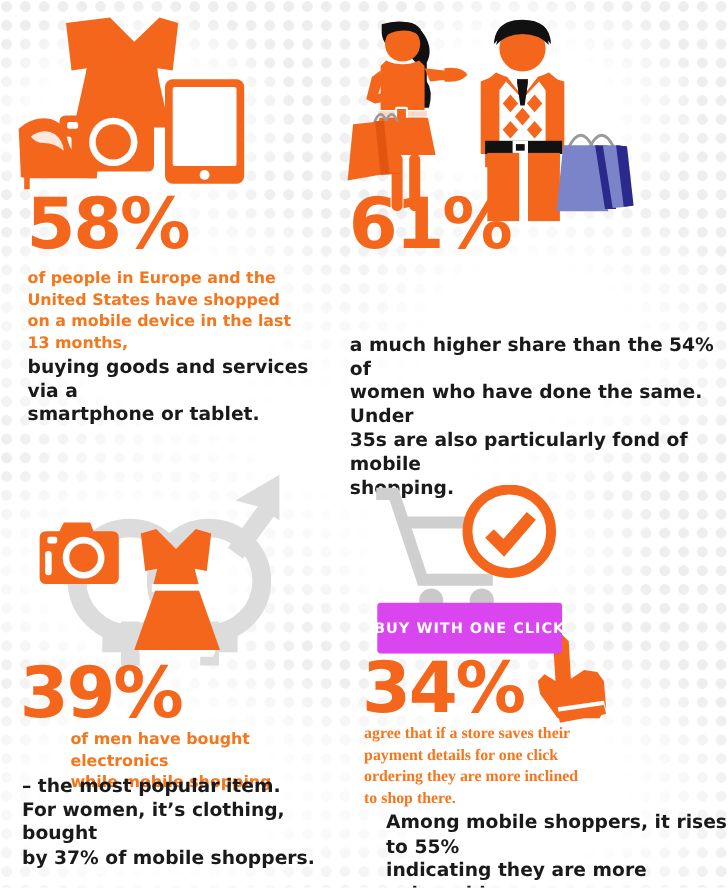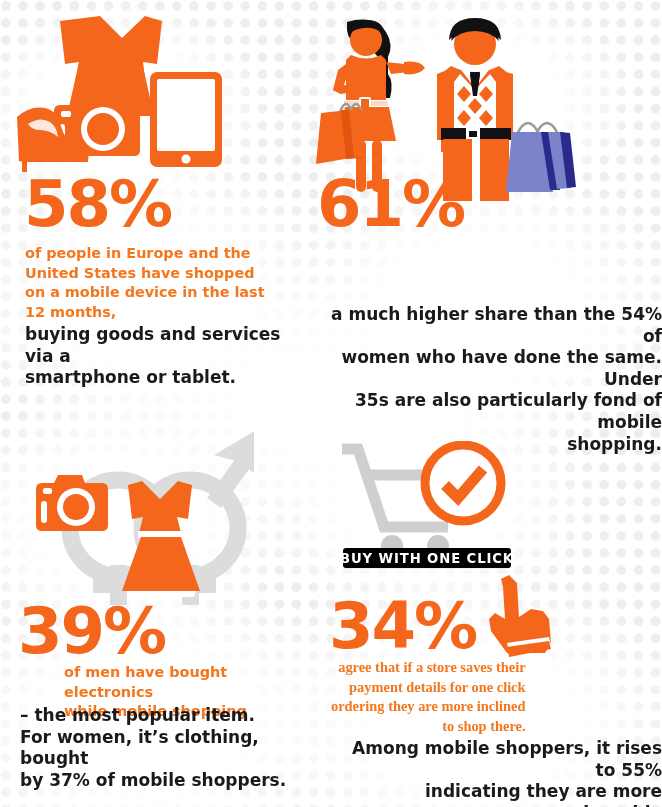--- a/index.html
+++ b/index.html
@@ -39,23 +39,23 @@
       radial-gradient(ellipse 230px 120px at 330px 400px, #fff 40%, rgba(255,255,255,0) 100%),
       radial-gradient(ellipse 180px 130px at 120px 520px, #fff 45%, rgba(255,255,255,0) 100%),
       radial-gradient(ellipse 180px 120px at 420px 500px, #fff 45%, rgba(255,255,255,0) 100%),
       radial-gradient(ellipse 220px 150px at 150px 720px, #fff 45%, rgba(255,255,255,0) 100%),
       radial-gradient(ellipse 220px 150px at 470px 720px, #fff 45%, rgba(255,255,255,0) 100%);
   }
 
   
   .quad { position: absolute; }
   #quad-tl { left: 0;   top: 0;   width: 310px; height: 400px; }
-  #quad-tr { left: 310px; top: 0; width: 352px; height: 400px; text-align: right; }
+  #quad-tr { left: 310px; top: 0; width: 352px; height: 400px; }
   #quad-bl { left: 0;   top: 405px; width: 310px; height: 402px; }
-  #quad-br { left: 310px; top: 405px; width: 352px; height: 402px; text-align: right; }
+  #quad-br { left: 310px; top: 405px; width: 352px; height: 402px; }
 
   .art { position: absolute; }
 
   .big-pct {
     position: absolute;
     font-family: "DejaVu Sans", "Liberation Sans", sans-serif;
     font-weight: bold;
     font-size: 64px;
     line-height: 64px;
     letter-spacing: -2px;
@@ -80,22 +80,22 @@
     color: #1a1a1a;
     white-space: pre-line;
   }
 
   
   .cta-button {
     position: absolute;
     left: 343px;
     top: 548px;
     width: 168px;
-    height: 20px;
-    background: #000000;
+    height: 46px;
+    background: #d946ef;
     border-radius: 3px;
     display: flex;
     align-items: center;
     justify-content: center;
     box-shadow: 0 1px 0 rgba(0,0,0,0.05);
   }
   .cta-button span {
     color: #ffffff;
     font-family: "DejaVu Sans", "Liberation Sans", sans-serif;
     font-weight: bold;
@@ -134,21 +134,21 @@
       <path d="M8 157 L8 168 L13 168 L13 157 Z" fill="#F4661B"></path>
       <path d="M64 144 Q72 150 74 158 L66 158 Q62 151 58 147 Z" fill="#F4661B"></path>
       <path d="M14 120 Q26 112 36 118 Q43 123 44 133 Q36 126 26 126 Q18 126 14 120 Z" fill="#ffffff" opacity="0.85"></path>
     </svg>
 
     <div class="big-pct" style="left:24px; top:172px;">58%</div>
 
     <div class="lead" style="left:25px; top:244px;">of people in Europe and the
 United States have shopped
 on a mobile device in the last
-12 months,</div>
+13 months,</div>
 
     <div class="sub" style="left:25px; top:324px;">buying goods and services via a
 smartphone or tablet.</div>
   </div>
 
   <div class="quad" id="quad-tr">
 
     <svg class="art" style="left:-2px; top:12px;" width="280" height="190" viewBox="0 0 280 190">
 
       <path d="M39 10 Q66 2 78 20 Q86 33 80 45 L80 62 Q86 70 82 86 L72 86 Q76 70 70 62 L70 45 Q62 35 52 33 Q40 30 39 18 Z" fill="#111111"></path>

